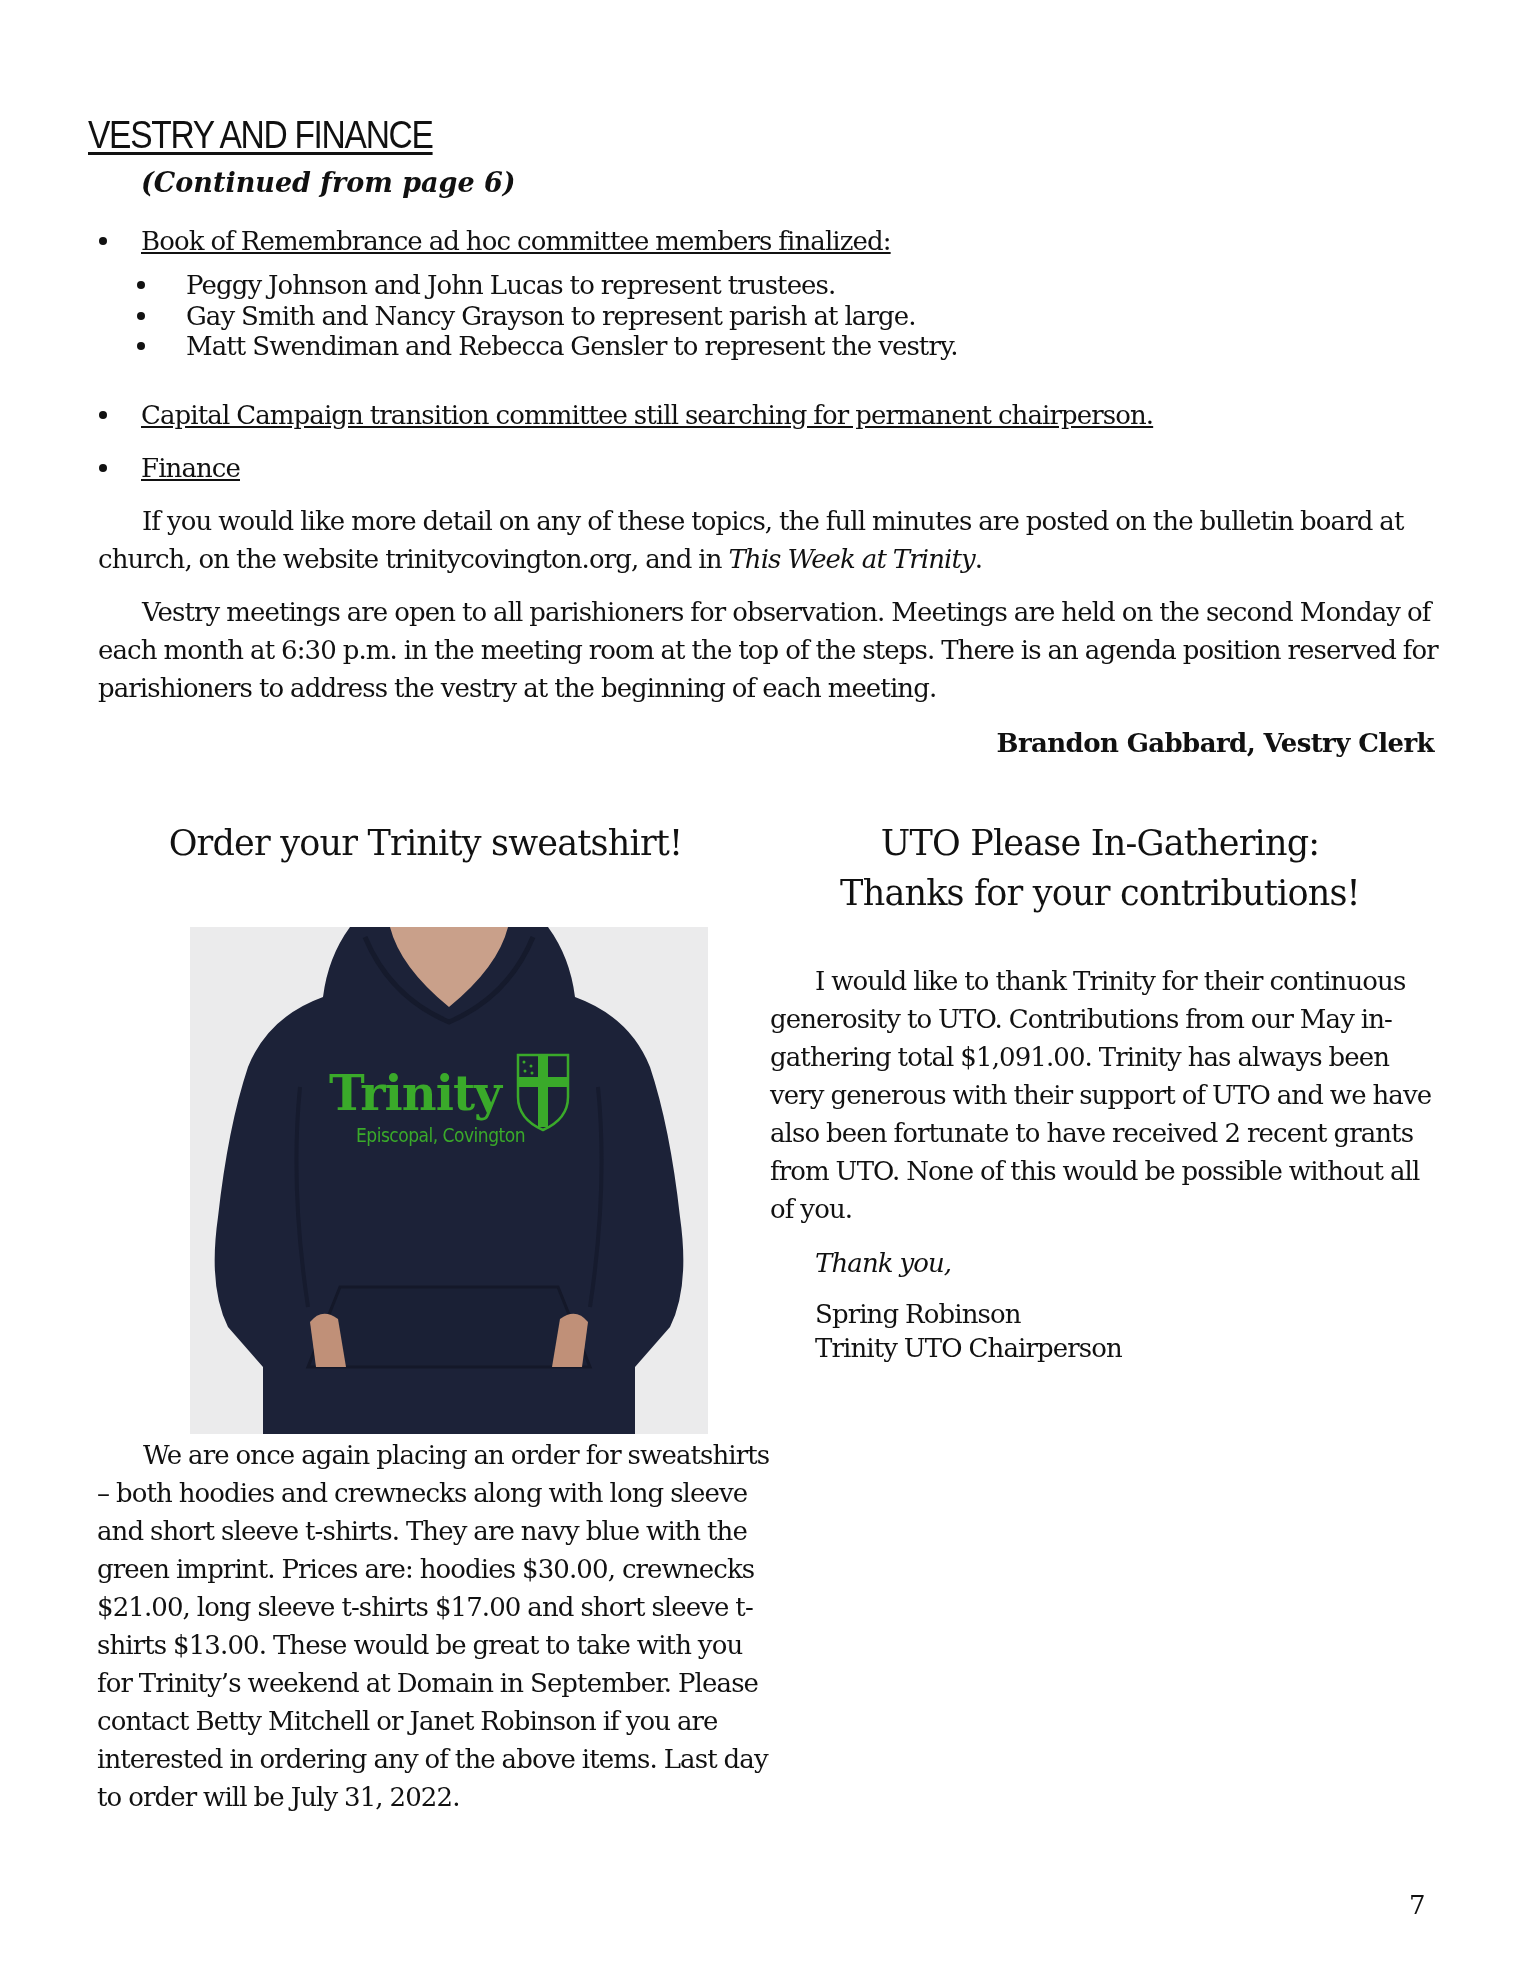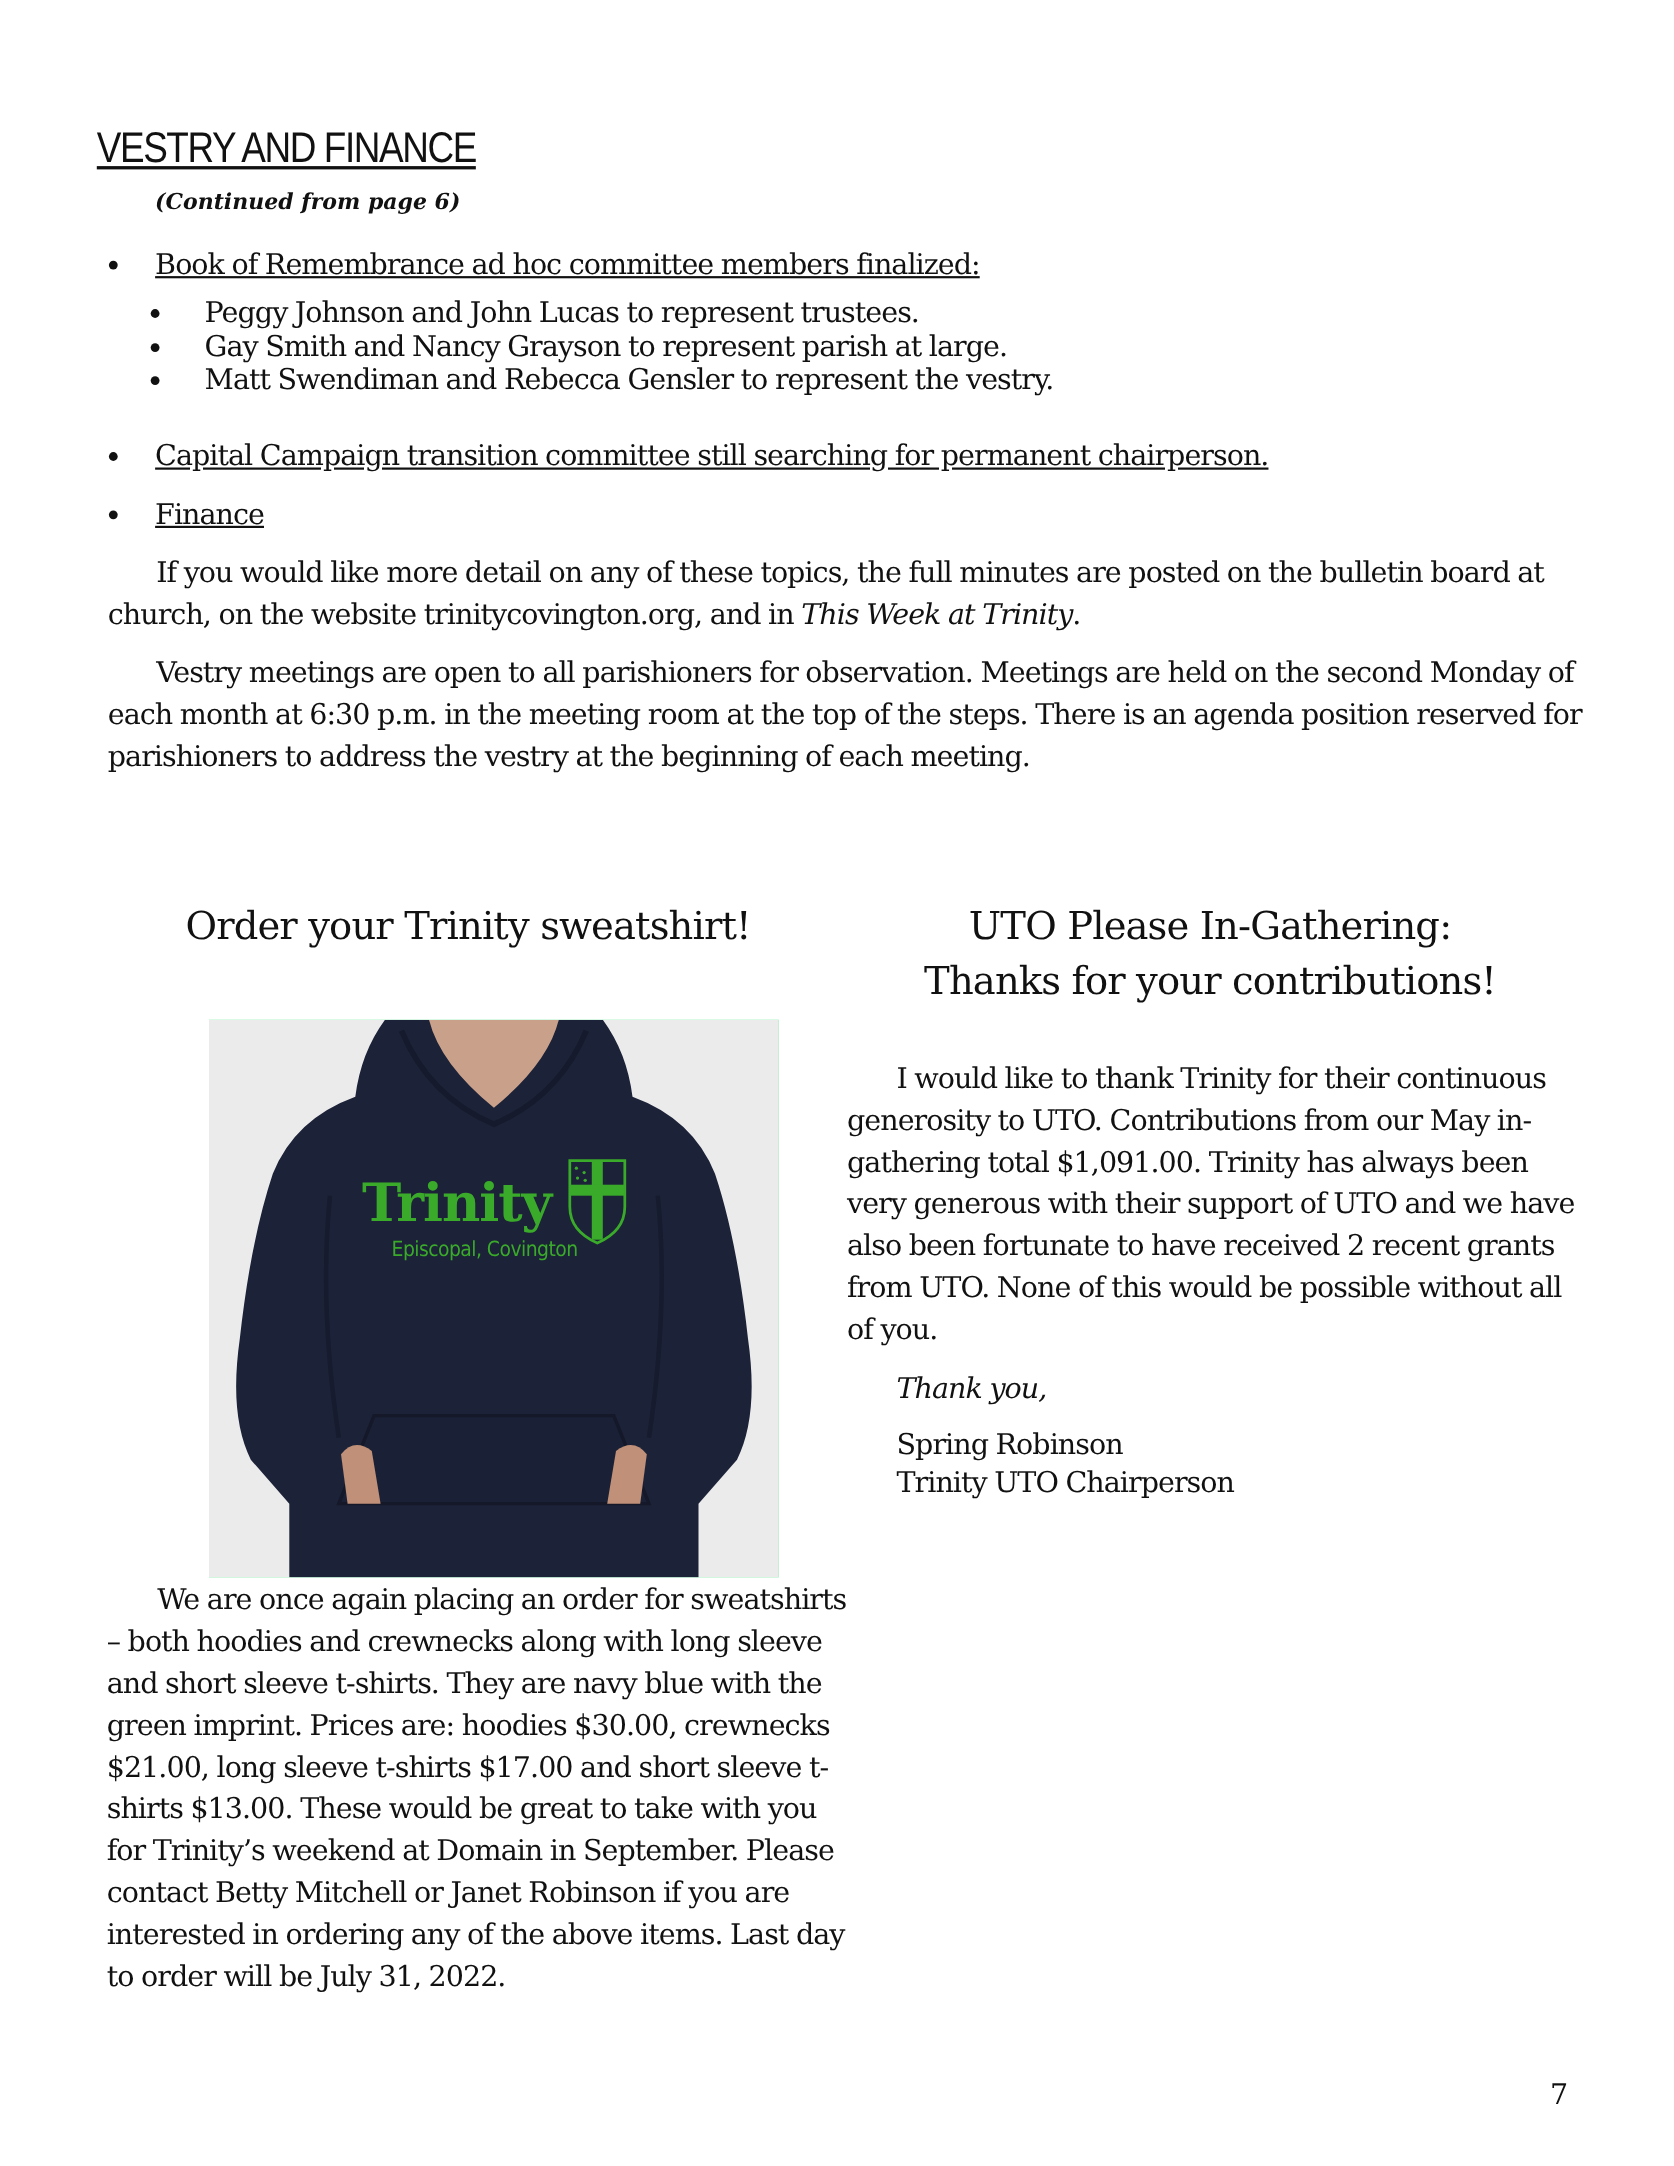--- a/index.html
+++ b/index.html
@@ -38,21 +38,21 @@
       text-underline-offset: 4px;
       line-height: 46px;
       white-space: nowrap;
     }
     .continued {
       position: absolute;
       left: 141px;
       top: 168px;
       font-style: italic;
       font-weight: bold;
-      font-size: 20px;
+      font-size: 27px;
       line-height: 30px;
       white-space: nowrap;
     }
     .body-text {
       font-size: 26px;
       line-height: 38px;
       letter-spacing: -0.9px;
       word-spacing: -0.5px;
     }
     .bullet-list {
@@ -213,20 +213,21 @@
     <li class="bullet-item">
       <span class="bullet-dot"></span>
       <span>Finance</span>
     </li>
   </ul>
 
   <p class="paragraph body-text" style="top: 502px;"><span>If you would like more detail on any of these topics, the full minutes are posted on the bulletin board at church, on the website trinitycovington.org, and in </span><i>This Week at Trinity</i><span>.</span></p>
 
   <p class="paragraph body-text" style="top: 593px;">Vestry meetings are open to all parishioners for observation. Meetings are held on the second Monday of each month at 6:30 p.m. in the meeting room at the top of the steps. There is an agenda position reserved for parishioners to address the vestry at the beginning of each meeting.</p>
 
+  <div class="signature">Brandon Gabbard, Vestry Clerk</div>
 
   <h2 class="col-heading sweat-heading">Order your Trinity sweatshirt!</h2>
 
   <div class="hoodie-photo">
     <svg width="518" height="507" viewBox="0 0 518 507" xmlns="http://www.w3.org/2000/svg">
       <rect x="0" y="0" width="518" height="507" fill="#ebebec"></rect>
 
       <path d="M200 0 L318 0 L312 40 L259 90 L206 40 Z" fill="#c9a08a"></path>
 
       <path d="M160 0 L200 0 Q210 40 259 80 Q308 40 318 0 L358 0

